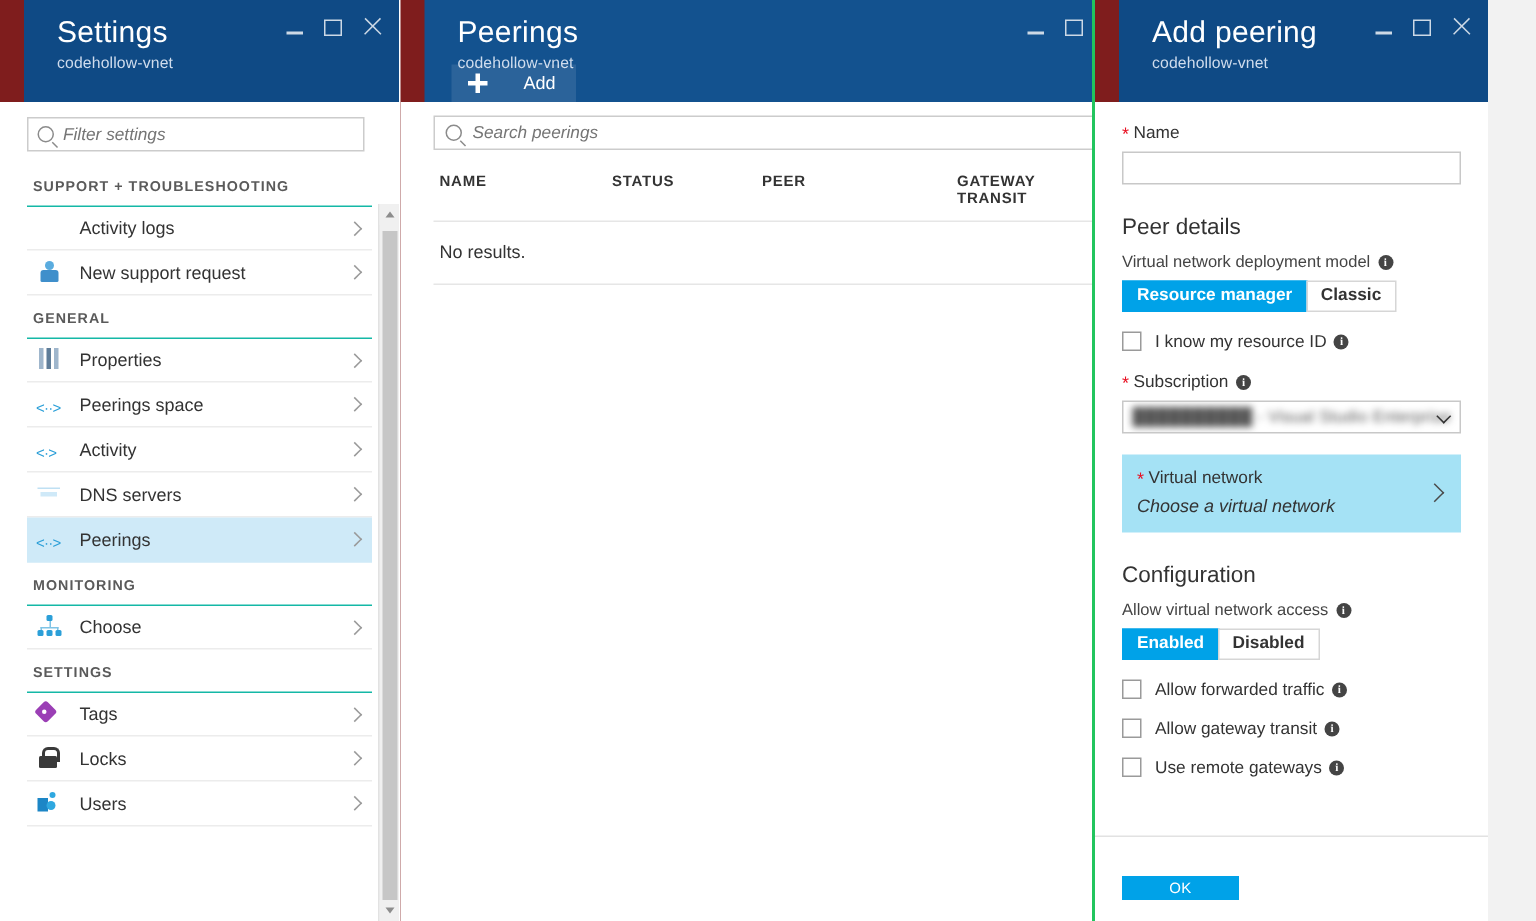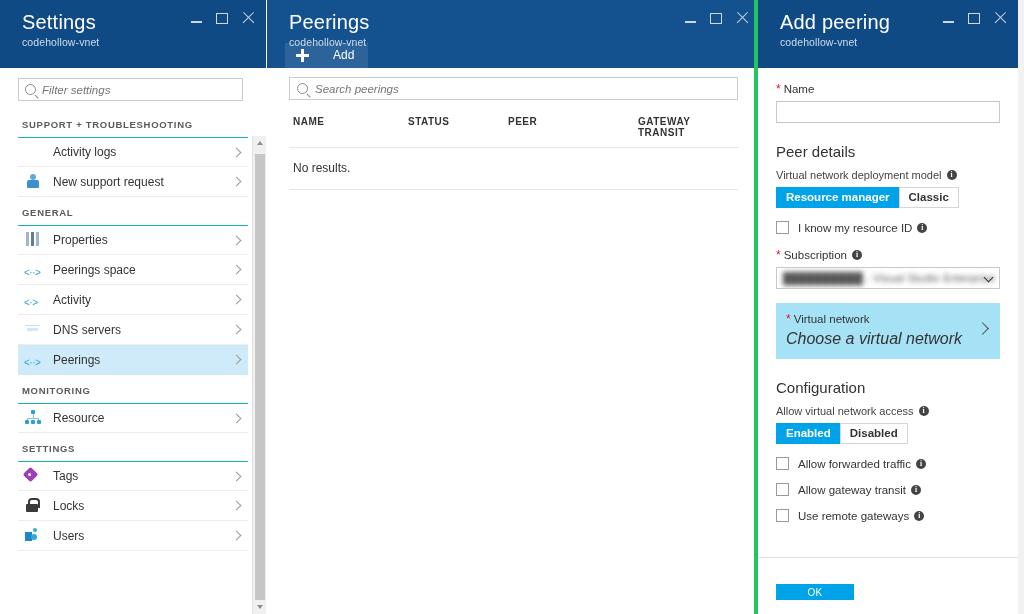--- a/index.html
+++ b/index.html
@@ -6,21 +6,21 @@
   html, body {
     width: 1024px; height: 614px;
     font-family: "Liberation Sans", sans-serif;
     background: #ffffff;
     overflow: hidden;
     -webkit-font-smoothing: antialiased;
   }
   .screen { position: relative; width: 1024px; height: 614px; background:#f2f2f2; }
 
   
-  .blade { position: absolute; top: 0; height: 614px; background: #6d28d9; overflow: hidden; }
+  .blade { position: absolute; top: 0; height: 614px; background: #7f1d1d; overflow: hidden; padding-left: 16px; }
   .blade-header { position: relative; color: #fff; padding: 10px 14px 0 22px; }
   .blade-title { font-size: 20px; font-weight: 400; letter-spacing: .2px; line-height: 24px; }
   .blade-sub { font-size: 10.5px; color: #cfdced; margin-top: 2px; letter-spacing: .1px; }
   .winctl { position: absolute; top: 12px; right: 12px; display: flex; gap: 14px; align-items: center; }
   .winctl span { display:inline-block; color:#cdd9e6; cursor: default; }
   .ic-min { width: 11px; height: 11px; position: relative; }
   .ic-min::after { content:""; position:absolute; left:0; bottom:1px; width:11px; height:1.5px; background:#cdd9e6; }
   .ic-max { width: 12px; height: 11px; border: 1.5px solid #cdd9e6; }
   .ic-close { width: 12px; height: 12px; position: relative; }
   .ic-close::before, .ic-close::after {
@@ -126,21 +126,21 @@
     border:0; outline:0; font-size:11.5px; font-style:italic; color:#9a9a9a; margin-left:7px;
     font-family:"Liberation Sans", sans-serif; flex:1; background:transparent;
   }
   .tbl { width:100%; margin-top: 8px; }
   .tbl-head { display:flex; font-size:10px; font-weight:700; color:#333; letter-spacing:.5px; padding: 8px 0 9px 4px; }
   .tbl-head > div { text-transform: uppercase; }
   .col-name{width:115px;} .col-status{width:100px;} .col-peer{width:130px;} .col-gw{flex:1;}
   .tbl-row { border-top:1px solid #e6e6e6; border-bottom:1px solid #e6e6e6; padding: 13px 0 14px 4px; font-size:12px; color:#333; }
 
   
-  #add-blade { left: 754px; width: 264px; border-left:4px solid #22c55e; }
+  #add-blade { left: 728px; width: 264px; border-left:2px solid #22c55e; }
   #add-blade .blade-header { height: 68px; background: #0f4a85; }
   .add-body { position:absolute; top:68px; left:0; right:0; bottom:0; background:#fff; padding: 0 18px; }
   .req { color:#e81123; font-size: 12px; margin-right: 3px; }
   .fld-label { font-size: 11.5px; color:#333; margin-top: 14px; display:flex; align-items:center; }
   .txt-input {
     margin-top: 5px; width: 100%; height: 22px; border:1px solid #c8c8c8; background:#fff; outline:0;
     font-family:"Liberation Sans", sans-serif; font-size:11.5px; color:#333; padding: 0 6px;
   }
   .sec-title { font-size: 15px; color:#333; margin-top: 20px; font-weight: 400; }
   .sub-label { font-size: 11px; color:#444; margin-top: 9px; display:flex; align-items:center; }
@@ -169,21 +169,21 @@
     user-select:none;
   }
   .sel-chev {
     position:absolute; right:8px; top:7px; width:7px; height:7px;
     border-right:1.8px solid #333; border-bottom:1.8px solid #333; transform: rotate(45deg);
   }
   .picker {
     margin-top: 14px; background:#a5e2f5; padding: 9px 12px 11px 10px; position:relative; cursor:pointer;
   }
   .picker-top { font-size:11.5px; color:#333; display:flex; align-items:center; }
-  .picker-val { font-size:16px; font-style:italic; color:#333; margin-top: 4px; }
+  .picker-val { font-size:12px; font-style:italic; color:#333; margin-top: 4px; }
   .picker-chev {
     position:absolute; right:13px; top:21px; width:9px; height:9px;
     border-right:1.5px solid #4a4a4a; border-top:1.5px solid #4a4a4a; transform: rotate(45deg);
   }
   .footer-sep { position:absolute; left:0; right:0; bottom:56px; border-top:1px solid #e2e2e2; }
   .ok-btn {
     position:absolute; left:18px; bottom:14px; width:78px; height:16px; background:#00a2e8;
     color:#fff; font-size:10px; font-weight:400; letter-spacing:.3px;
     display:flex; align-items:center; justify-content:center; border:0; cursor:pointer;
     font-family:"Liberation Sans", sans-serif;
@@ -255,21 +255,21 @@
           <span class="chev"></span>
         </div>
       </div>
 
       <div class="group-label">MONITORING</div>
       <div class="nav-list">
         <div class="nav-item first">
           <span class="nav-icon">
             <span class="gi-diagram"><i class="n n1"></i><i class="l lv"></i><i class="l lh"></i><i class="l lv2"></i><i class="l lv3"></i><i class="n n2"></i><i class="n n3"></i><i class="n n4"></i></span>
           </span>
-          <span class="nav-label">Resource</span>
+          <span class="nav-label">Choose</span>
           <span class="chev"></span>
         </div>
       </div>
 
       <div class="group-label">SETTINGS</div>
       <div class="nav-list">
         <div class="nav-item first">
           <span class="nav-icon"><span class="gi-tag"></span></span>
           <span class="nav-label">Tags</span>
           <span class="chev"></span>

